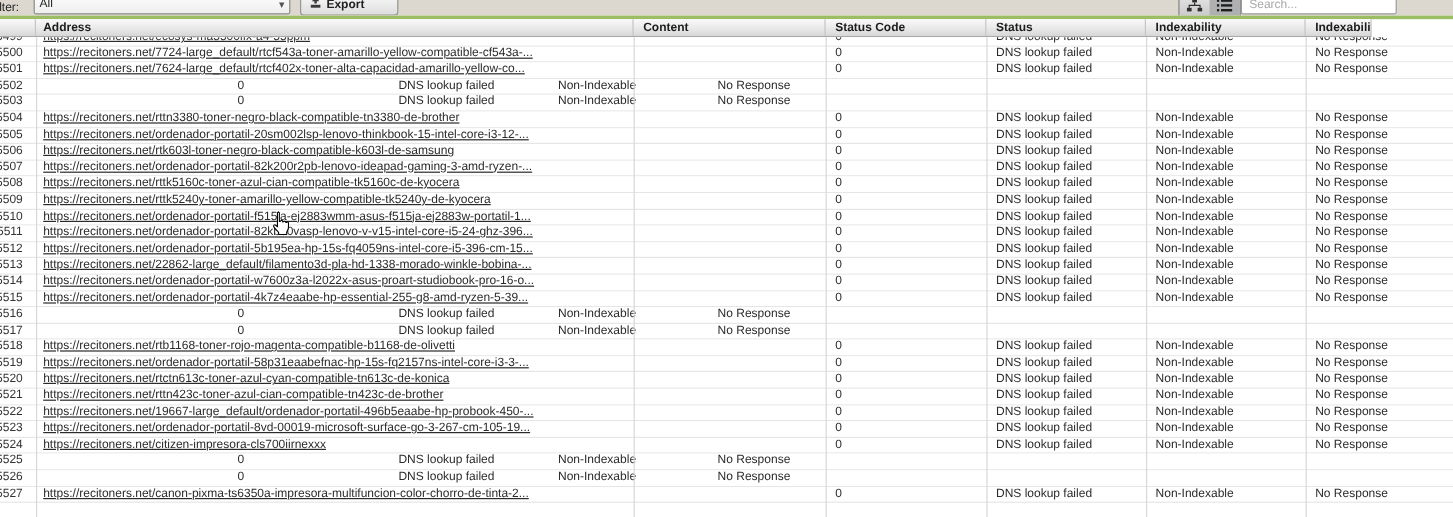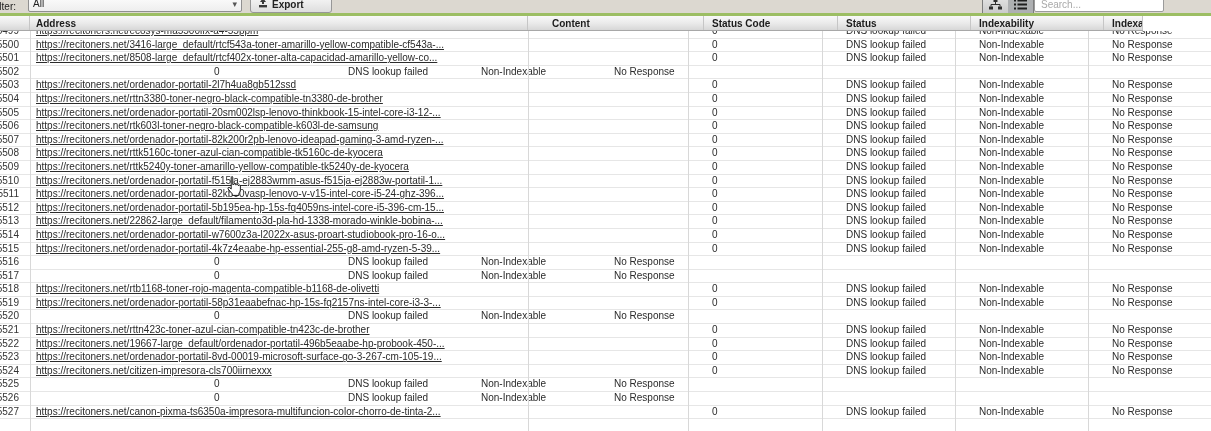--- a/index.html
+++ b/index.html
@@ -47,21 +47,21 @@
   
   .thead{
     position:absolute; left:0; top:16px; width:1143px; height:15px;
     background:linear-gradient(#f9f9f9,#e9e9e9 55%,#d7d7d7);
     border-bottom:1px solid #a8a8a8; box-sizing:border-box;
     display:flex; font-weight:bold; color:#1c1c1c;
   }
   .th{box-sizing:border-box; border-right:1px solid #c6c6c6; padding:2px 0 0 8px;
       white-space:nowrap; overflow:hidden;}
   
-  .c-num{width:30px;} .c-addr{width:498px;} .c-content{width:160px;margin-left:16px;}
+  .c-num{width:30px;} .c-addr{width:498px;} .c-content{width:160px;}
   .c-code{width:134px;} .c-status{width:133px;} .c-index{width:133px;}
   .c-istatus{flex:1;}
   .th.c-addr{padding-left:6px;}
   
   .tbody{position:absolute; left:0; top:31px; width:1211px; height:400px; overflow:hidden; background:#fff;}
   .rows{margin-top:-6px;}
   .tr{display:flex; height:13.6px; border-bottom:1px solid #e6e6e6; box-sizing:border-box; background:#fff;}
   .td{box-sizing:border-box; padding-left:8px; white-space:nowrap; overflow:hidden;
       line-height:12.6px; color:#2b2b2b;}
   .td.c-addr{padding-left:6px;text-decoration:underline;}
@@ -141,53 +141,52 @@
           <div class="td c-content"></div>
           <div class="td c-code">0</div>
           <div class="td c-status">DNS lookup failed</div>
           <div class="td c-index">Non-Indexable</div>
           <div class="td c-istatus">No Response</div>
         </div>
         <div class="tr">
           <div class="td c-num">
             <span>5500</span>
           </div>
-          <div class="td c-addr">https://recitoners.net/3416-large_default/rtcf543a-toner-amarillo-yellow-compatible-cf543a-...</div>
+          <div class="td c-addr">https://recitoners.net/7724-large_default/rtcf543a-toner-amarillo-yellow-compatible-cf543a-...</div>
           <div class="td c-content"></div>
           <div class="td c-code">0</div>
           <div class="td c-status">DNS lookup failed</div>
           <div class="td c-index">Non-Indexable</div>
           <div class="td c-istatus">No Response</div>
         </div>
         <div class="tr">
           <div class="td c-num">
             <span>5501</span>
           </div>
-          <div class="td c-addr">https://recitoners.net/8508-large_default/rtcf402x-toner-alta-capacidad-amarillo-yellow-co...</div>
+          <div class="td c-addr">https://recitoners.net/7624-large_default/rtcf402x-toner-alta-capacidad-amarillo-yellow-co...</div>
           <div class="td c-content"></div>
           <div class="td c-code">0</div>
           <div class="td c-status">DNS lookup failed</div>
           <div class="td c-index">Non-Indexable</div>
           <div class="td c-istatus">No Response</div>
         </div>
         <div class="tr">
           <div class="td c-num">
             <span>5502</span>
           </div>
           <div class="td c-content"></div>
           <div class="td c-code">0</div>
           <div class="td c-status">DNS lookup failed</div>
           <div class="td c-index">Non-Indexable</div>
           <div class="td c-istatus">No Response</div>
         </div>
         <div class="tr">
           <div class="td c-num">
             <span>5503</span>
           </div>
-          <div class="td c-addr">https://recitoners.net/ordenador-portatil-2l7h4ua8gb512ssd</div>
           <div class="td c-content"></div>
           <div class="td c-code">0</div>
           <div class="td c-status">DNS lookup failed</div>
           <div class="td c-index">Non-Indexable</div>
           <div class="td c-istatus">No Response</div>
         </div>
         <div class="tr">
           <div class="td c-num">
             <span>5504</span>
           </div>
@@ -358,20 +357,21 @@
           <div class="td c-content"></div>
           <div class="td c-code">0</div>
           <div class="td c-status">DNS lookup failed</div>
           <div class="td c-index">Non-Indexable</div>
           <div class="td c-istatus">No Response</div>
         </div>
         <div class="tr">
           <div class="td c-num">
             <span>5520</span>
           </div>
+          <div class="td c-addr">https://recitoners.net/rtctn613c-toner-azul-cyan-compatible-tn613c-de-konica</div>
           <div class="td c-content"></div>
           <div class="td c-code">0</div>
           <div class="td c-status">DNS lookup failed</div>
           <div class="td c-index">Non-Indexable</div>
           <div class="td c-istatus">No Response</div>
         </div>
         <div class="tr">
           <div class="td c-num">
             <span>5521</span>
           </div>

